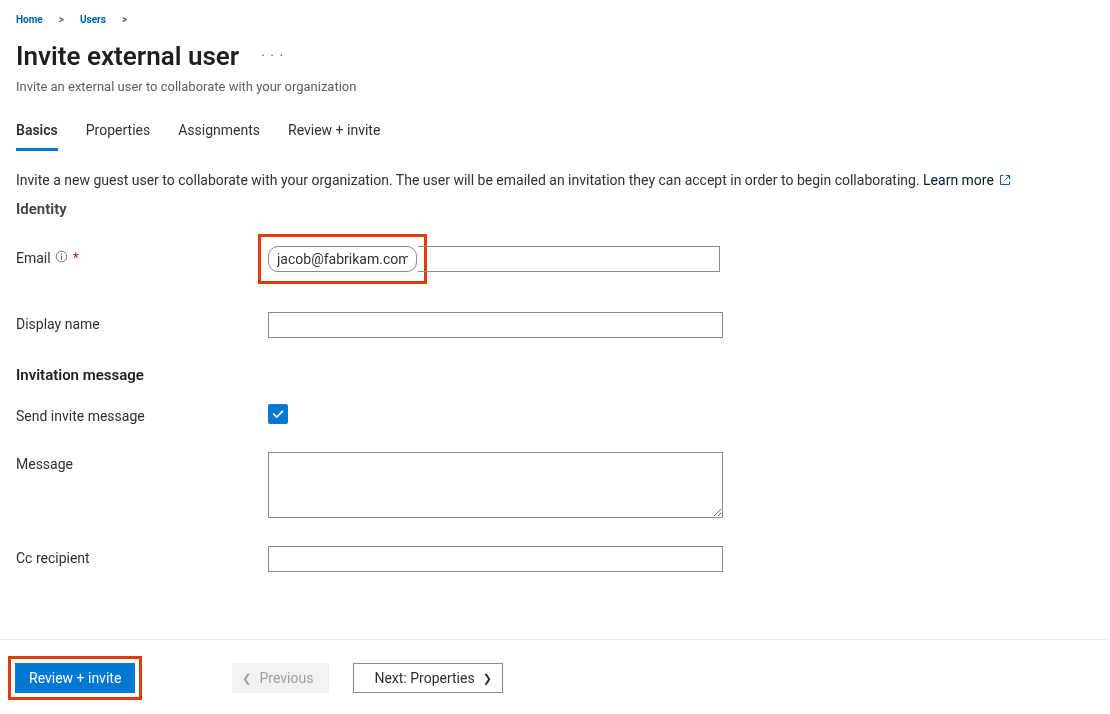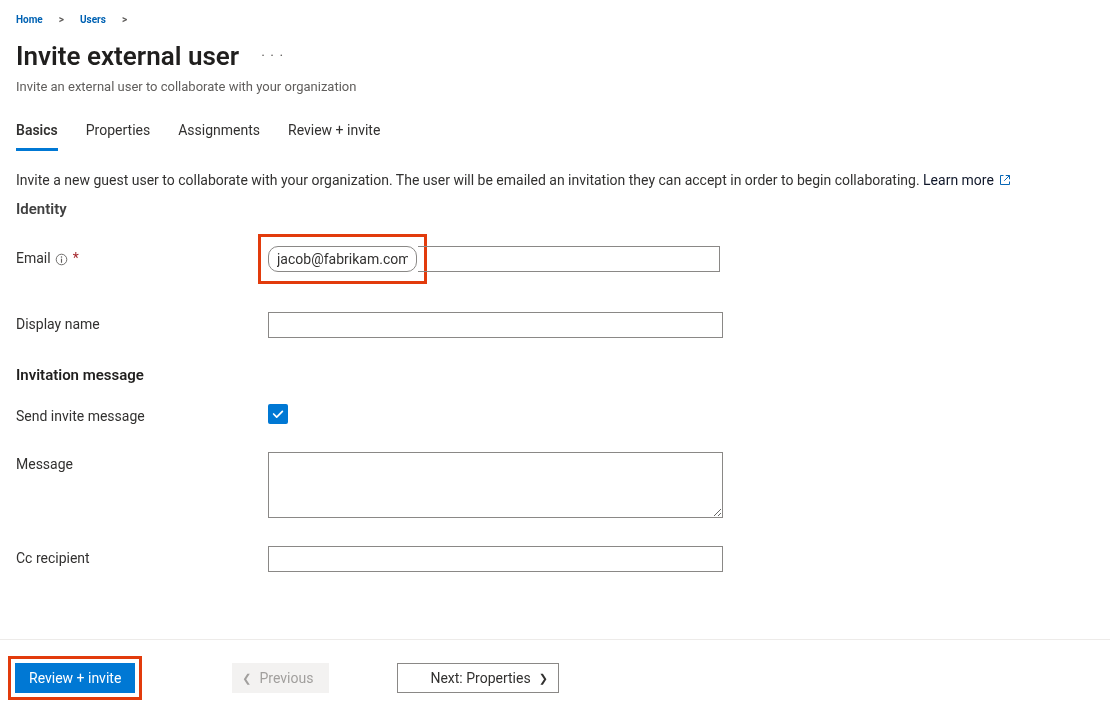--- a/index.html
+++ b/index.html
@@ -101,21 +101,21 @@
     .form-row {
       display: flex;
       align-items: flex-start;
       margin-bottom: 28px;
     }
     .form-label {
       width: 252px;
       font-size: 14px;
       color: #323130;
       display: flex;
-      align-items: flex-end;
+      align-items: flex-start;
       gap: 4px;
       padding-top: 4px;
     }
     .info-icon {
       display: inline-flex;
       vertical-align: middle;
     }
     .required {
       color: #a4262c;
       margin-left: 1px;
@@ -225,29 +225,28 @@
       color: #a19f9d;
       cursor: default;
       display: flex;
       align-items: center;
       gap: 8px;
       font-family: inherit;
     }
     .btn-next {
       background: #ffffff;
       border: 1px solid #8a8886;
-      padding: 6px 10px 6px 32px;
+      padding: 6px 10px 6px 20px;
       font-size: 14px;
       color: #323130;
       cursor: pointer;
       display: flex;
       align-items: center;
       gap: 8px;
       font-family: inherit;
-      margin-left: 44px;
     }
     .chevron {
       font-size: 11px;
     }
     .email-cell{
       position: relative;
     }
     .email-border-ext{
       position:absolute;
       left:150px;

